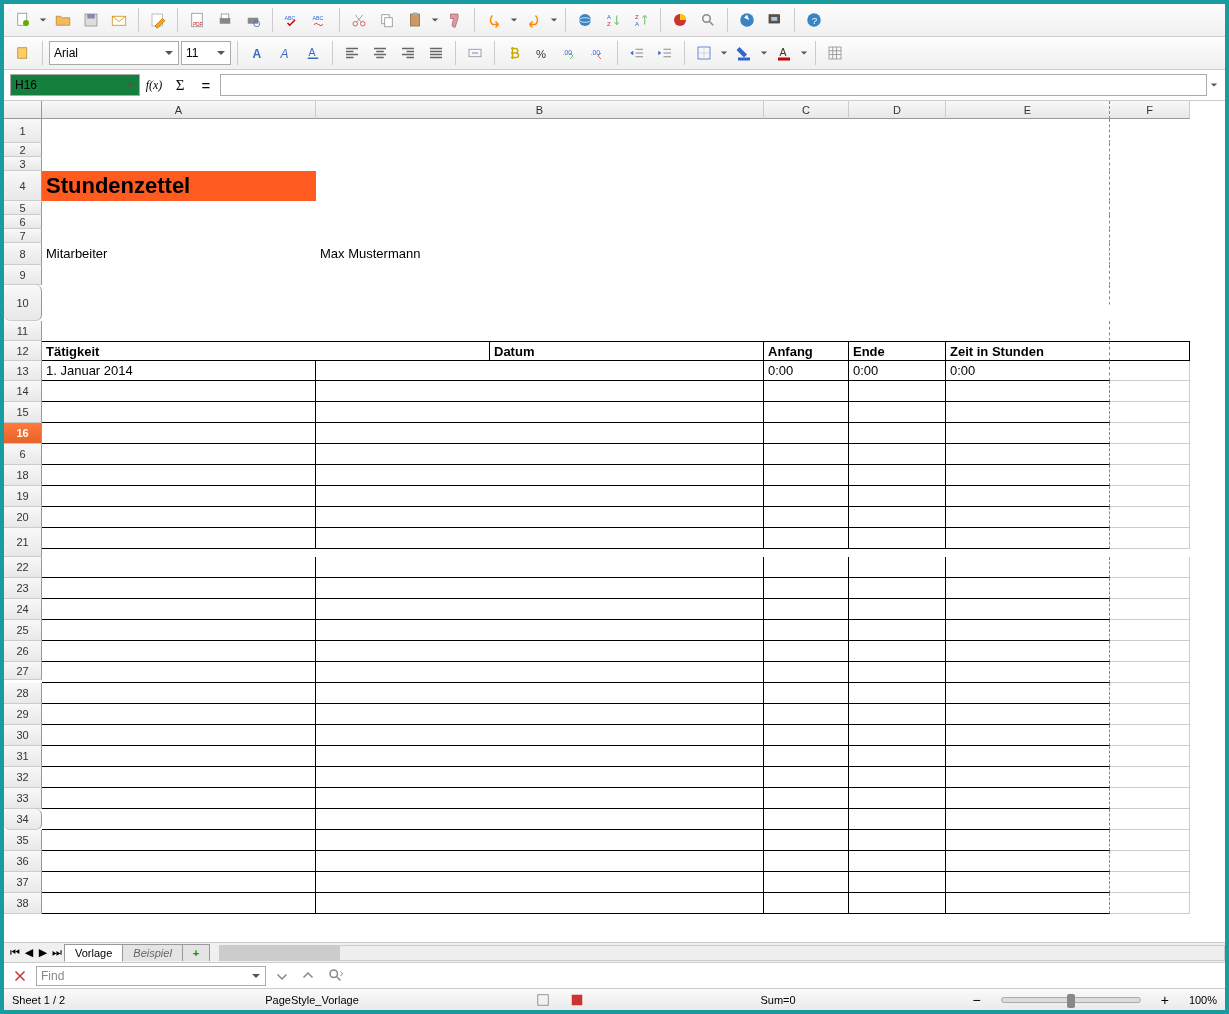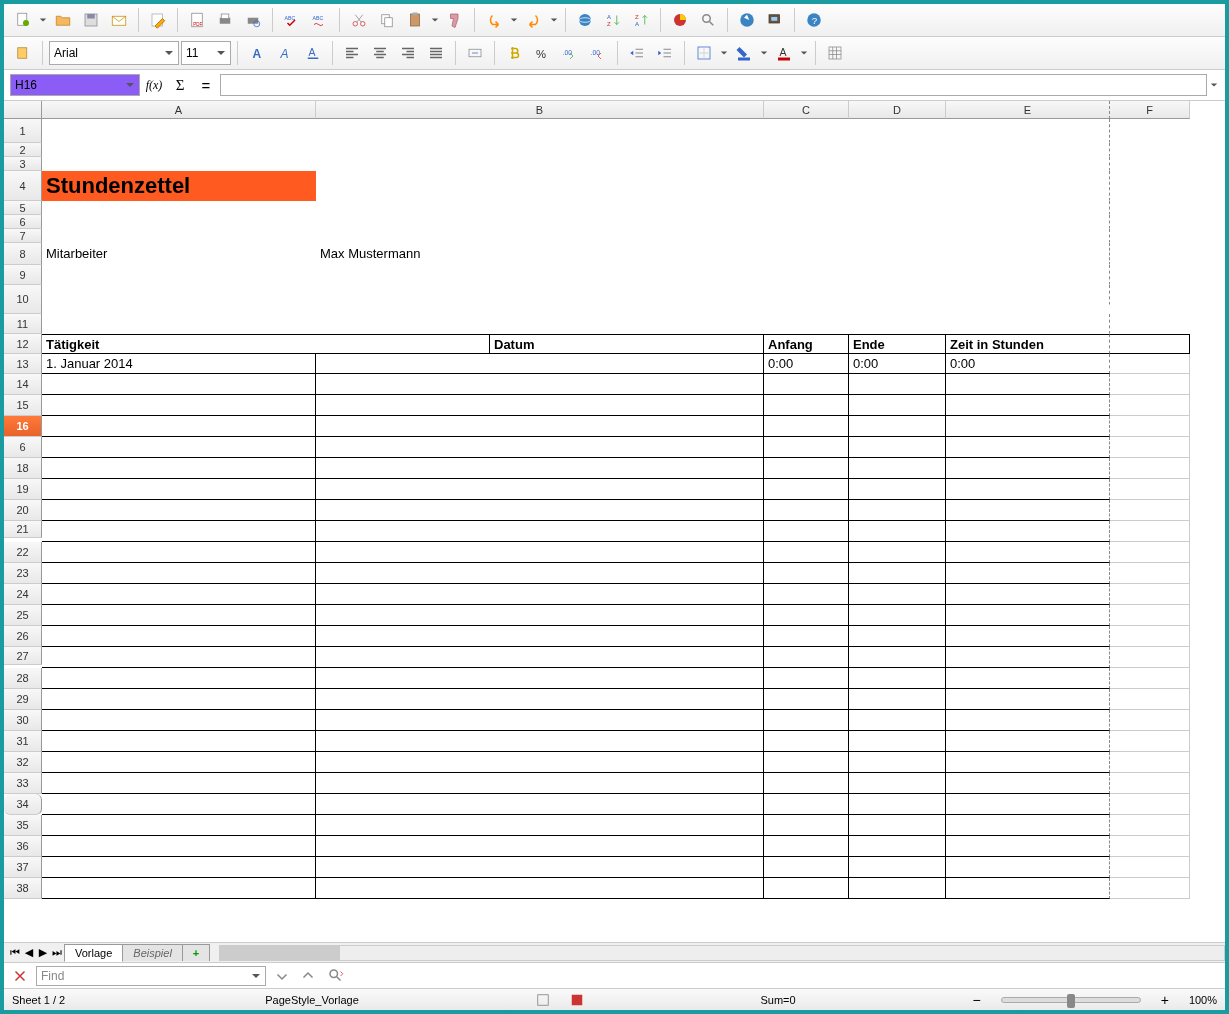--- a/index.html
+++ b/index.html
@@ -7,21 +7,21 @@
 .toolbar { display: flex; align-items: center; gap: 2px; padding: 3px 6px; background: linear-gradient(#fdfdfd,#f0f0f0); border-bottom: 1px solid #ccc; }
 .toolbar .sep { width: 1px; height: 24px; background: #ccc; margin: 0 4px; }
 .tb-btn { width: 26px; height: 26px; display: flex; align-items: center; justify-content: center; border: 1px solid transparent; border-radius: 3px; cursor: pointer; }
 .tb-btn svg { width: 18px; height: 18px; }
 .dd { width: 10px; height: 26px; display:flex; align-items:center; justify-content:center; cursor:pointer;}
 .dd svg{width:8px;height:8px;}
 .font-select, .size-select { height: 24px; border: 1px solid #aaa; background: #fff; padding: 0 4px; display:flex; align-items:center; justify-content:space-between; }
 .font-select { width: 130px; }
 .size-select { width: 50px; }
 .formula-bar { display: flex; align-items: center; padding: 2px 6px; border-bottom: 1px solid #ccc; gap: 2px; }
-.name-box { width: 130px; height: 22px; border: 1px solid #aaa; background:#8b5cf6; display:flex; align-items:center; justify-content:space-between; padding: 0 4px; }
+.name-box { width: 130px; height: 22px; border: 1px solid #aaa; background:#15803d; display:flex; align-items:center; justify-content:space-between; padding: 0 4px; }
 .formula-input { flex: 1; height: 22px; border: 1px solid #aaa; background:#fff; padding: 0 4px; }
 .fb-btn{width:24px;height:22px;display:flex;align-items:center;justify-content:center;cursor:pointer;}
 .grid-area { flex: 1; overflow: hidden; position: relative; }
 .col-headers { display:flex; margin-left: 38px; }
 .col-h { border-right:1px solid #ccc; border-bottom:1px solid #999; background:linear-gradient(#f8f8f8,#e8e8e8); text-align:center; font-size:11px; color:#333; height:18px; line-height:18px; }
 .corner { width:38px; height:18px; border-right:1px solid #999; border-bottom:1px solid #999; background:linear-gradient(#f8f8f8,#e8e8e8); position:absolute; top:0; left:0;}
 .rows { position:relative; }
 .row { display:flex; }
 .row-h { width:38px; border-right:1px solid #999; border-bottom:1px solid #ccc; background:linear-gradient(#f8f8f8,#e8e8e8); text-align:center; font-size:11px; color:#333; display:flex; align-items:center; justify-content:center;}
 .row-h.sel { background: linear-gradient(#ff7a3a,#e8622a); color:#fff; font-weight:bold; }
@@ -479,21 +479,21 @@
       <div class="row no-border">
         <div class="row-h" style="height: 20px;">9</div>
         <div class="cell cA" style="height: 20px;"></div>
         <div class="cell cB" style="height: 20px;"></div>
         <div class="cell cC" style="height: 20px;"></div>
         <div class="cell cD" style="height: 20px;"></div>
         <div class="cell cE page-break" style="height: 20px;"></div>
         <div class="cell cF" style="height: 20px;"></div>
       </div>
       <div class="row no-border">
-        <div class="row-h" style="height: 29px;">10</div>
+        <div class="row-h" style="height: 36px; border-radius: 6px;">10</div>
         <div class="cell cA" style="height: 20px;"></div>
         <div class="cell cB" style="height: 20px;"></div>
         <div class="cell cC" style="height: 20px;"></div>
         <div class="cell cD" style="height: 20px;"></div>
         <div class="cell cE page-break" style="height: 20px;"></div>
         <div class="cell cF" style="height: 20px;"></div>
       </div>
       <div class="row no-border">
         <div class="row-h" style="height: 20px;">11</div>
         <div class="cell cA" style="height: 20px;"></div>
@@ -578,21 +578,21 @@
       <div class="row data-row">
         <div class="row-h" style="height: 21px;">20</div>
         <div class="cell cA" style="height: 21px; border-color: rgb(0, 0, 0);"></div>
         <div class="cell cB" style="height: 21px; border-color: rgb(0, 0, 0);"></div>
         <div class="cell cC" style="height: 21px; border-color: rgb(0, 0, 0);"></div>
         <div class="cell cD" style="height: 21px; border-color: rgb(0, 0, 0);"></div>
         <div class="cell cE page-break" style="height: 21px; border-color: rgb(0, 0, 0);"></div>
         <div class="cell cF" style="height: 21px; border-color: rgb(204, 204, 204);"></div>
       </div>
       <div class="row data-row">
-        <div class="row-h" style="height: 17px;">21</div>
+        <div class="row-h" style="height: 29px;">21</div>
         <div class="cell cA" style="height: 21px; border-color: rgb(0, 0, 0);"></div>
         <div class="cell cB" style="height: 21px; border-color: rgb(0, 0, 0);"></div>
         <div class="cell cC" style="height: 21px; border-color: rgb(0, 0, 0);"></div>
         <div class="cell cD" style="height: 21px; border-color: rgb(0, 0, 0);"></div>
         <div class="cell cE page-break" style="height: 21px; border-color: rgb(0, 0, 0);"></div>
         <div class="cell cF" style="height: 21px; border-color: rgb(204, 204, 204);"></div>
       </div>
       <div class="row data-row">
         <div class="row-h" style="height: 21px;">22</div>
         <div class="cell cA" style="height: 21px; border-color: rgb(0, 0, 0);"></div>

